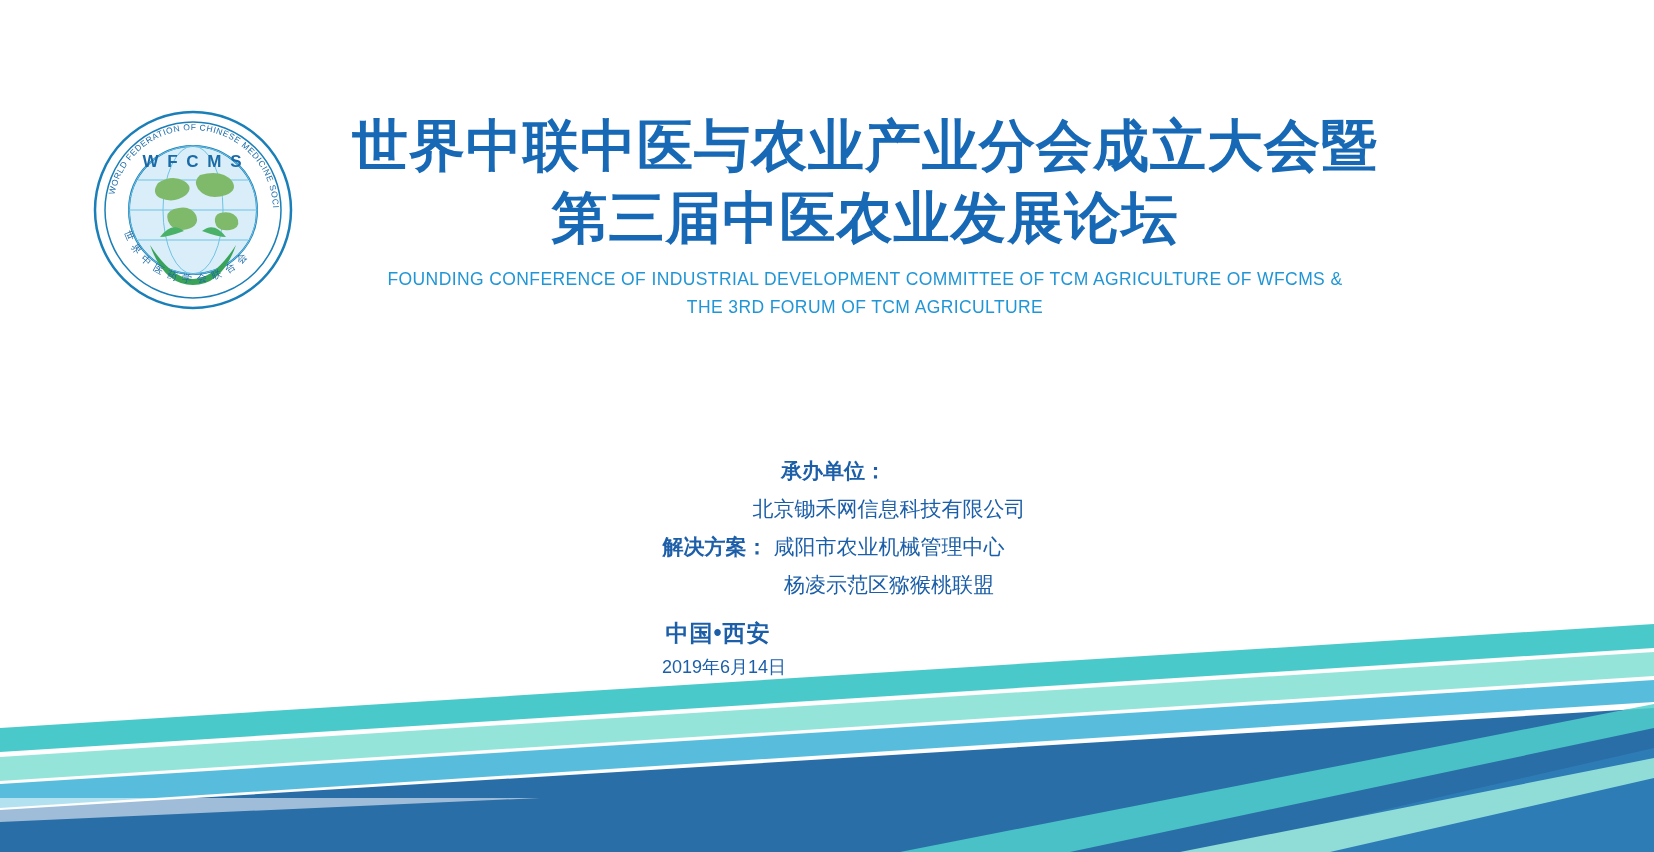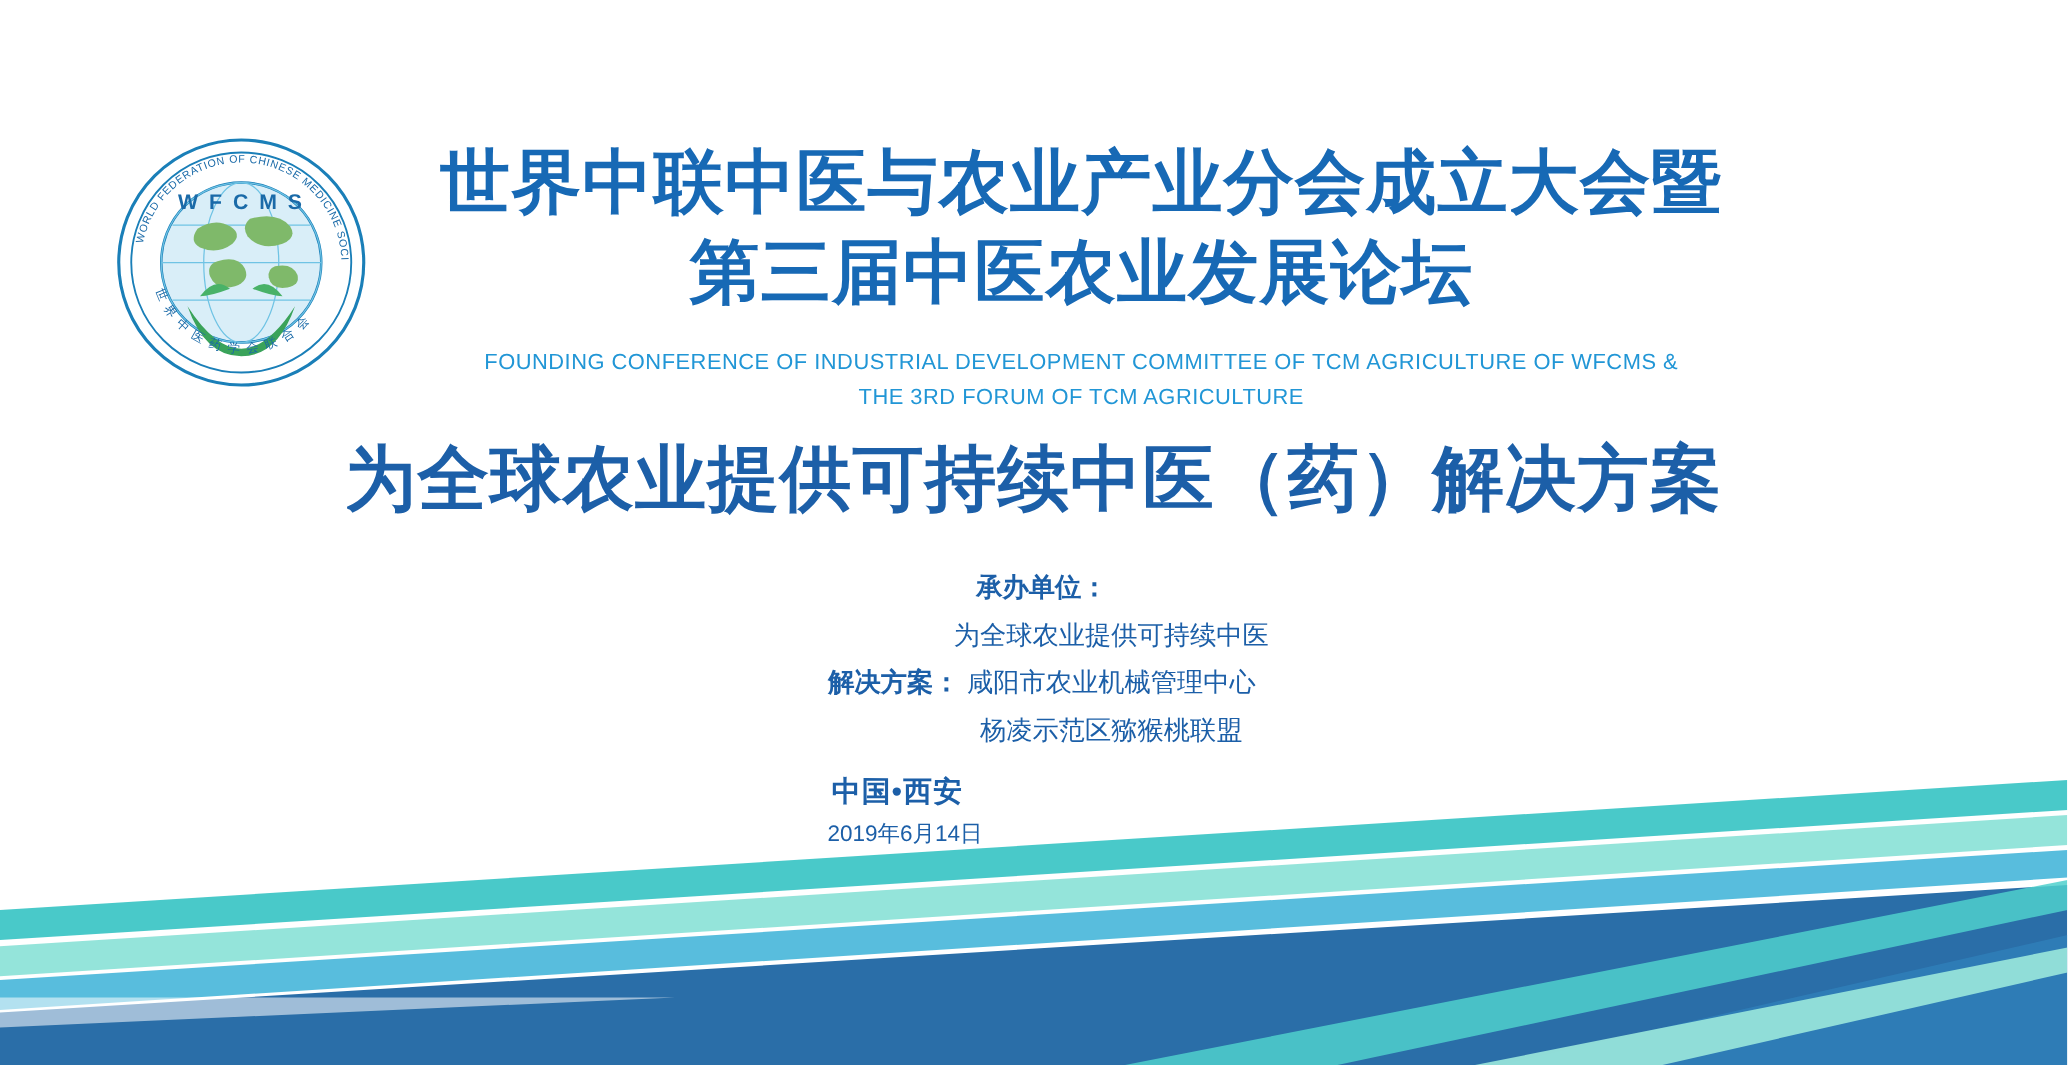--- a/index.html
+++ b/index.html
@@ -49,21 +49,21 @@
     color: #1769b5;
     font-size: 56px;
     font-weight: bold;
     line-height: 1.28;
     letter-spacing: 1px;
   }
   .title-cn .line2 {
     display: block;
   }
   .title-en {
-    margin-top: 22px;
+    margin-top: 12px;
     color: #2196d6;
     font-size: 17.5px;
     font-weight: normal;
     letter-spacing: 0.4px;
     line-height: 1.6;
   }
 
   
   .slogan {
     position: absolute;
@@ -184,29 +184,28 @@
     <div class="title-cn">
       <span>世界中联中医与农业产业分会成立大会暨</span>
       <span class="line2">第三届中医农业发展论坛</span>
     </div>
     <div class="title-en">
       <div>FOUNDING CONFERENCE OF INDUSTRIAL DEVELOPMENT COMMITTEE OF TCM AGRICULTURE OF WFCMS &amp;</div>
       <div>THE 3RD FORUM OF TCM AGRICULTURE</div>
     </div>
   </div>
 
-  <div class="slogan">为全球农业提供可持续中医（药）解决方案</div>
 
   <div class="orgs">
     <div class="org-row">
       <span class="org-label">承办单位：</span>
     </div>
     <div class="org-row indent">
       <span class="org-label">承办单位：</span>
-      <span class="org-value">为全球农业提供可持续中医</span>
+      <span class="org-value">北京锄禾网信息科技有限公司</span>
     </div>
     <div class="org-row">
       <span class="org-label">解决方案：</span>
       <span class="org-value">咸阳市农业机械管理中心</span>
     </div>
     <div class="org-row indent">
       <span class="org-label">协办单位：</span>
       <span class="org-value">杨凌示范区猕猴桃联盟</span>
     </div>
   </div>

